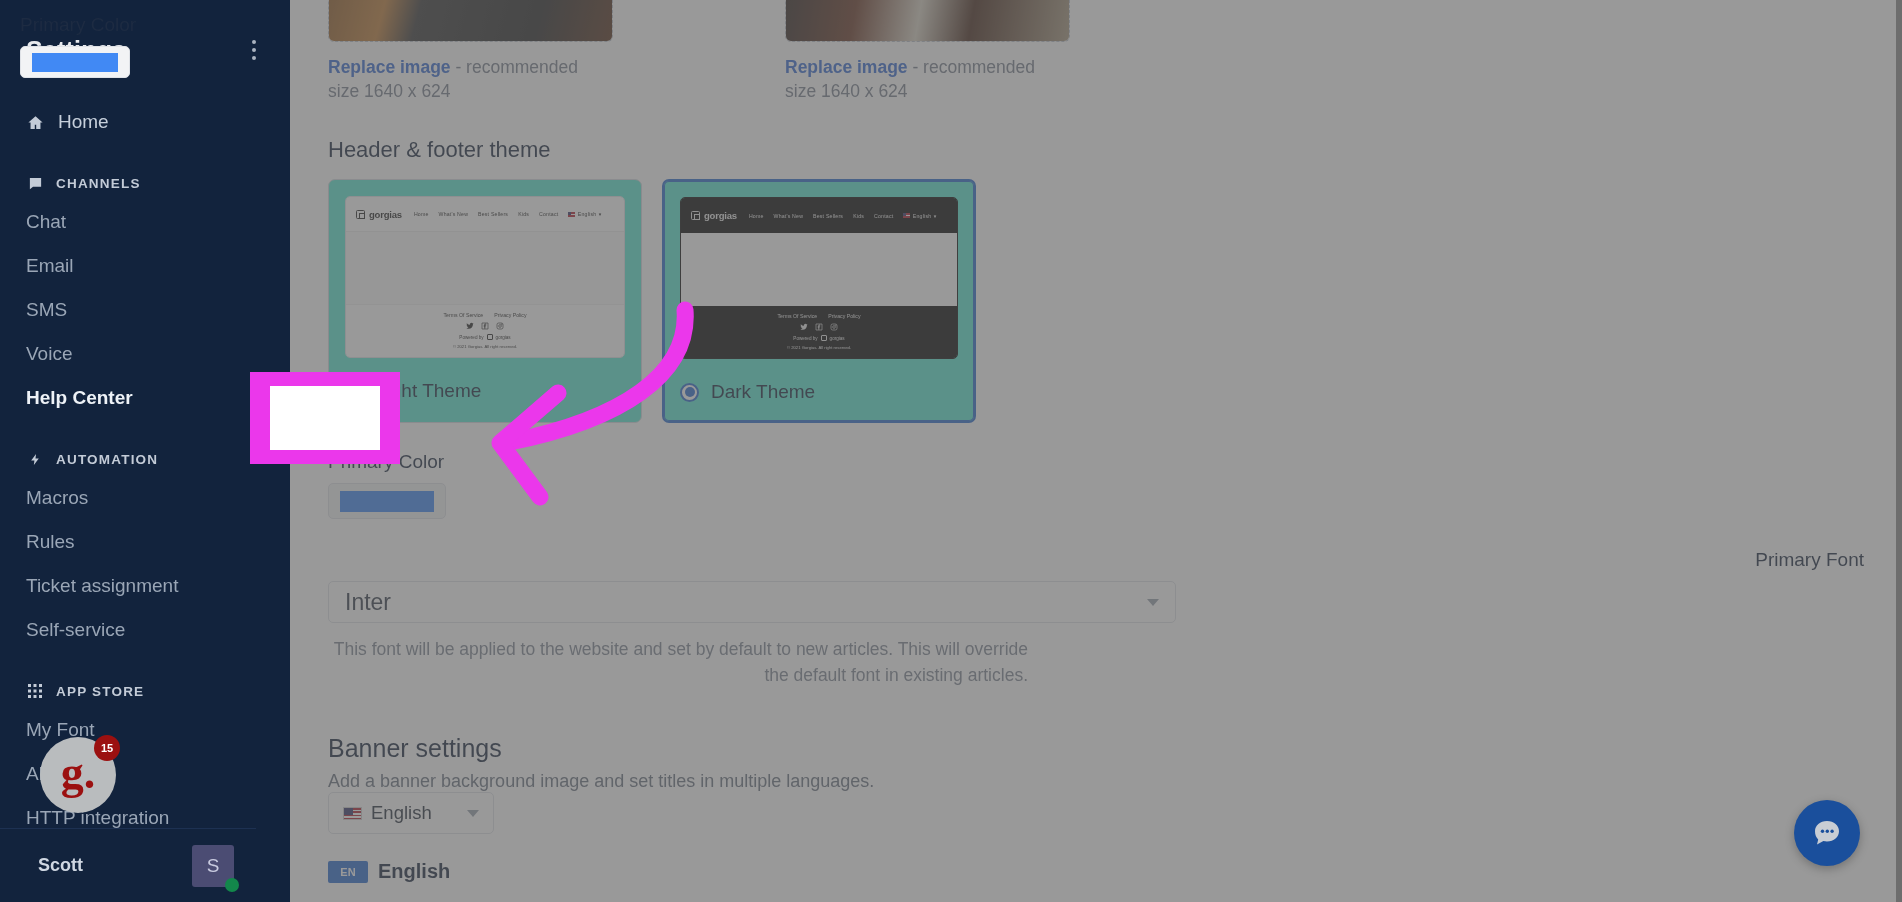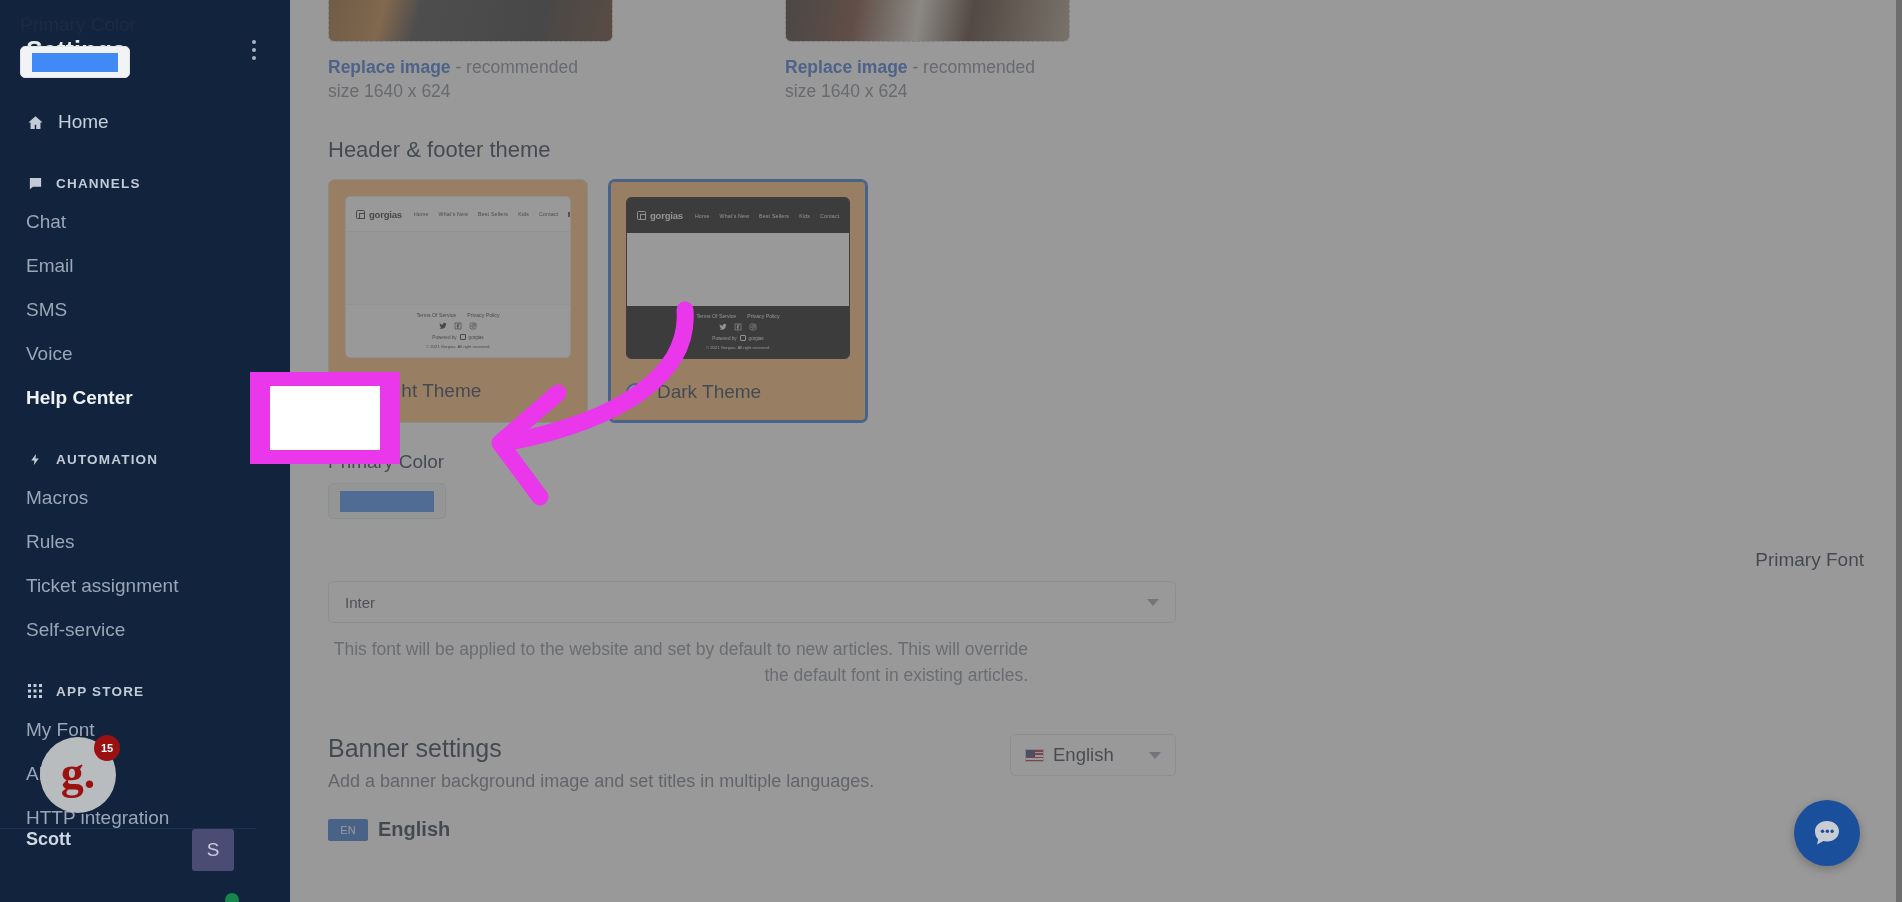--- a/index.html
+++ b/index.html
@@ -52,22 +52,22 @@
     font-size: 13.5px; letter-spacing: 1.2px; font-weight: bold;
     color: #c3cbd7; text-transform: uppercase;
   }
   .sb-ico { width:18px; height:18px; display:inline-flex; align-items:center; justify-content:center; color:#c3cbd7;}
   .sb-ico svg { display:block; }
 
   .sb-footer {
     position: absolute; left:0; bottom:0;
     width: 256px; height: 74px;
     border-top: 1px solid #1d3152;
-    display:flex; justify-content:space-between;
-    padding: 0 22px 0 26px;
+    display:flex; align-items:center; justify-content:space-between;
+    padding: 0 22px 0 38px;
   }
   .sb-user-name { font-size:18px; font-weight:bold; color:#cfd7e2; }
   .avatar-wrap { position:relative; }
   .avatar {
     width:42px; height:42px; background:#4b4c73; color:#c9cbe0;
     display:flex; align-items:center; justify-content:center;
     font-size:19px; border-radius:3px;
   }
   .presence {
     position:absolute; right:-5px; bottom:-5px;
@@ -138,23 +138,23 @@
     font-size: 17.5px; color:#7b8391; line-height:1.35;
   }
   .img-cap a { color:#3b6fd4; font-weight:bold; text-decoration:none; }
 
   .sec-title {
     font-size: 22px; color:#1d2b42; margin-top: 34px; margin-bottom: 16px;
   }
 
   .theme-row { display:flex; gap:20px; }
   .theme-card {
-    width:260px;
+    width:314px;
     border:1px solid #d7dbe1; border-radius:7px;
-    background:#fdba74;
+    background:#5eead4;
     padding: 16px 16px 0 16px;
   }
   .theme-card.selected {
     border:2px solid #2f6fd0;
     box-shadow: 0 0 0 1px #2f6fd0 inset;
   }
   .preview {
     border:1px solid #e1e4e9; border-radius:5px;
     overflow:hidden; height:162px;
     display:flex; flex-direction:column;
@@ -228,25 +228,25 @@
   }
   .color-swatch { width:94px; height:21px; }
   .help-text { font-size:17.5px; color:#828a97; margin-top:14px; line-height:1.45; max-width:900px;}
 
   .select {
     width:848px; height:42px;
     border:1px solid #dfe2e7; border-radius:5px;
     background:#ffffff;
     display:flex; align-items:center; justify-content:space-between;
     padding: 0 16px;
-    font-size:15px; color:#38414f;
+    font-size:23px; color:#38414f;
   }
   .caret { width:0;height:0;border-left:6px solid transparent;border-right:6px solid transparent;border-top:7px solid #9aa2ae;}
 
-  .banner-head { display:flex; align-items:flex-start; justify-content:space-between; width:848px; }
+  .banner-head { display:flex; align-items:flex-start; justify-content:space-between; width:848px;flex-direction:column; }
   .banner-title { font-size:25px; color:#1d2b42; }
   .banner-sub { font-size:18px; color:#6d7684; margin-top:8px; }
   .lang-select {
     width:166px; height:42px; border:1px solid #dfe2e7; border-radius:5px;
     background:#fff; display:flex; align-items:center; justify-content:space-between;
     padding:0 14px; font-size:18.5px; color:#2c3542;
   }
   .lang-select .lbl { display:flex; align-items:center; gap:9px; }
   .flag-us {
     width:19px; height:13px; display:inline-block;
@@ -254,21 +254,21 @@
     position:relative; border:1px solid #ccc;
   }
   .flag-us:before{content:"";position:absolute;left:0;top:0;width:9px;height:7px;background:#3c3b6e;}
 
   .eng-chip {
     display:flex; align-items:center; gap:10px;
     margin-top:26px;
   }
   .eng-chip .bx {
     width:40px;height:22px;background:#2f6fd0;color:#fff;
-    font-size:11px;display:flex;align-items:center;justify-content:center;border-radius:2px;
+    font-size:11px;display:flex;align-items:center;justify-content:center;border-radius:2px;font-weight:bold;
   }
   .eng-chip .tx { font-size:20px; color:#1d2b42; font-weight:bold; }
 
   
   #highlight-box {
     position:absolute;
     left:250px; top:372px; width:150px; height:92px;
     background:#eb37eb;
     z-index:50;
   }

